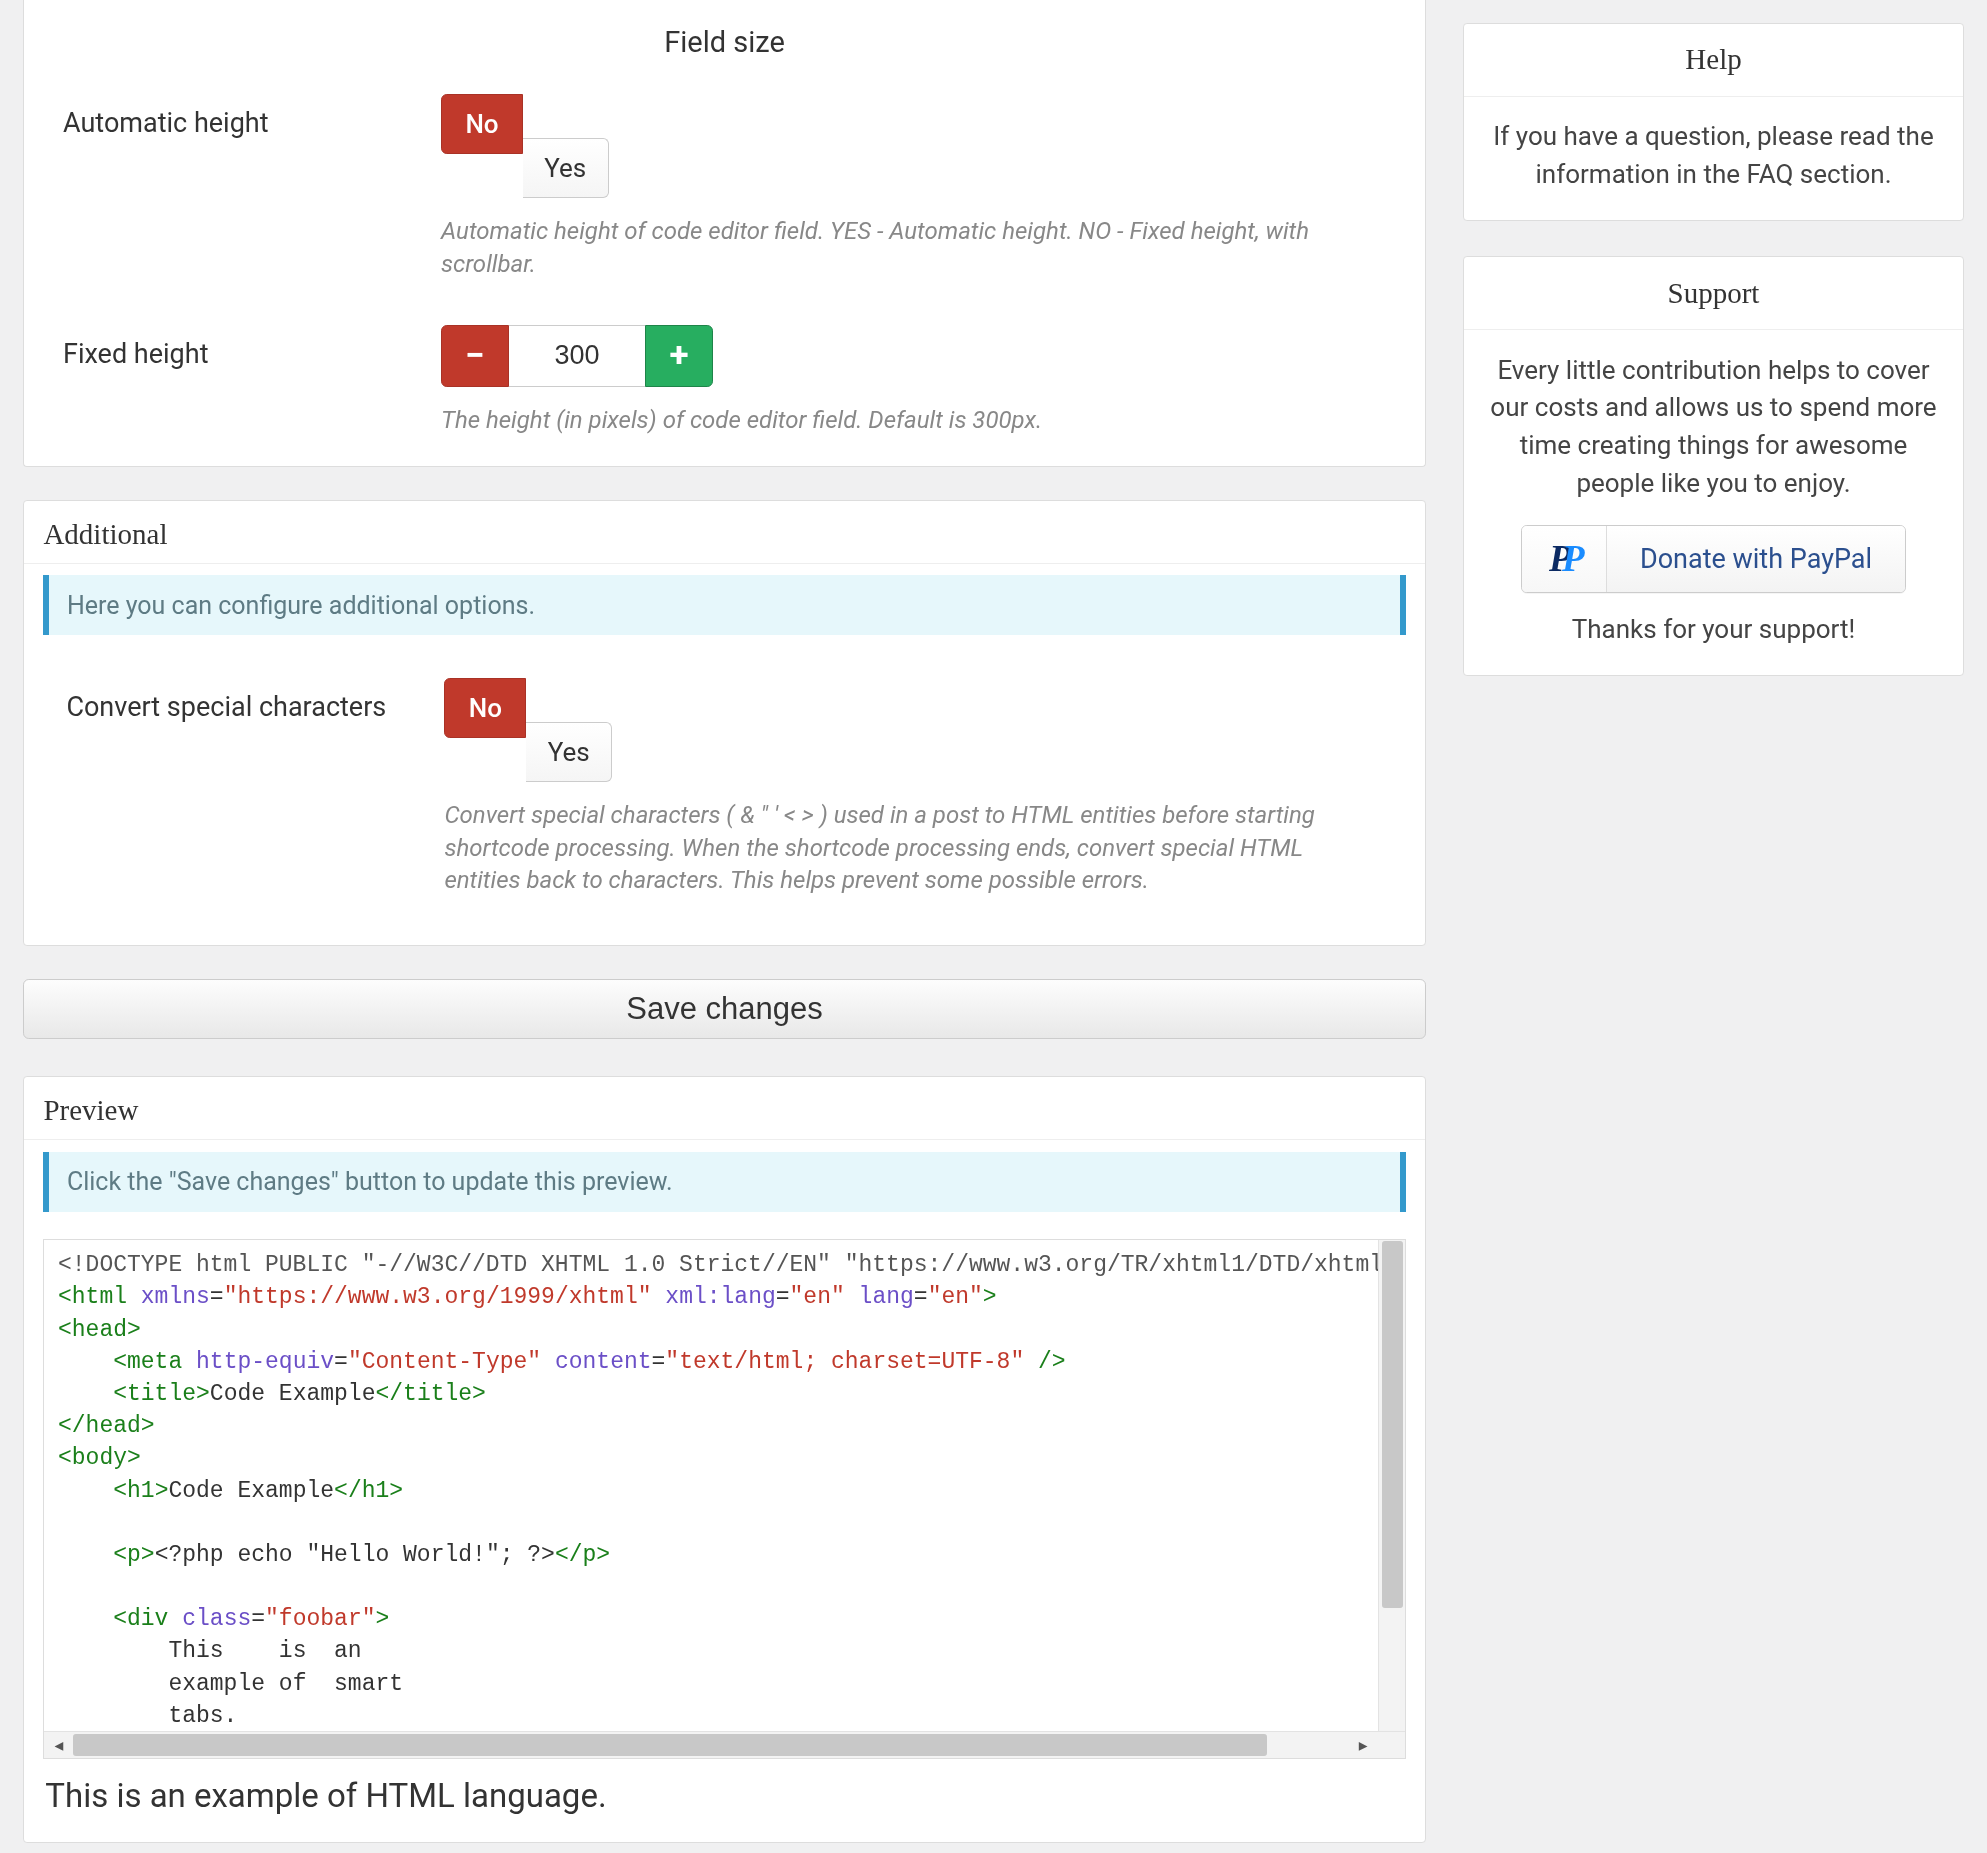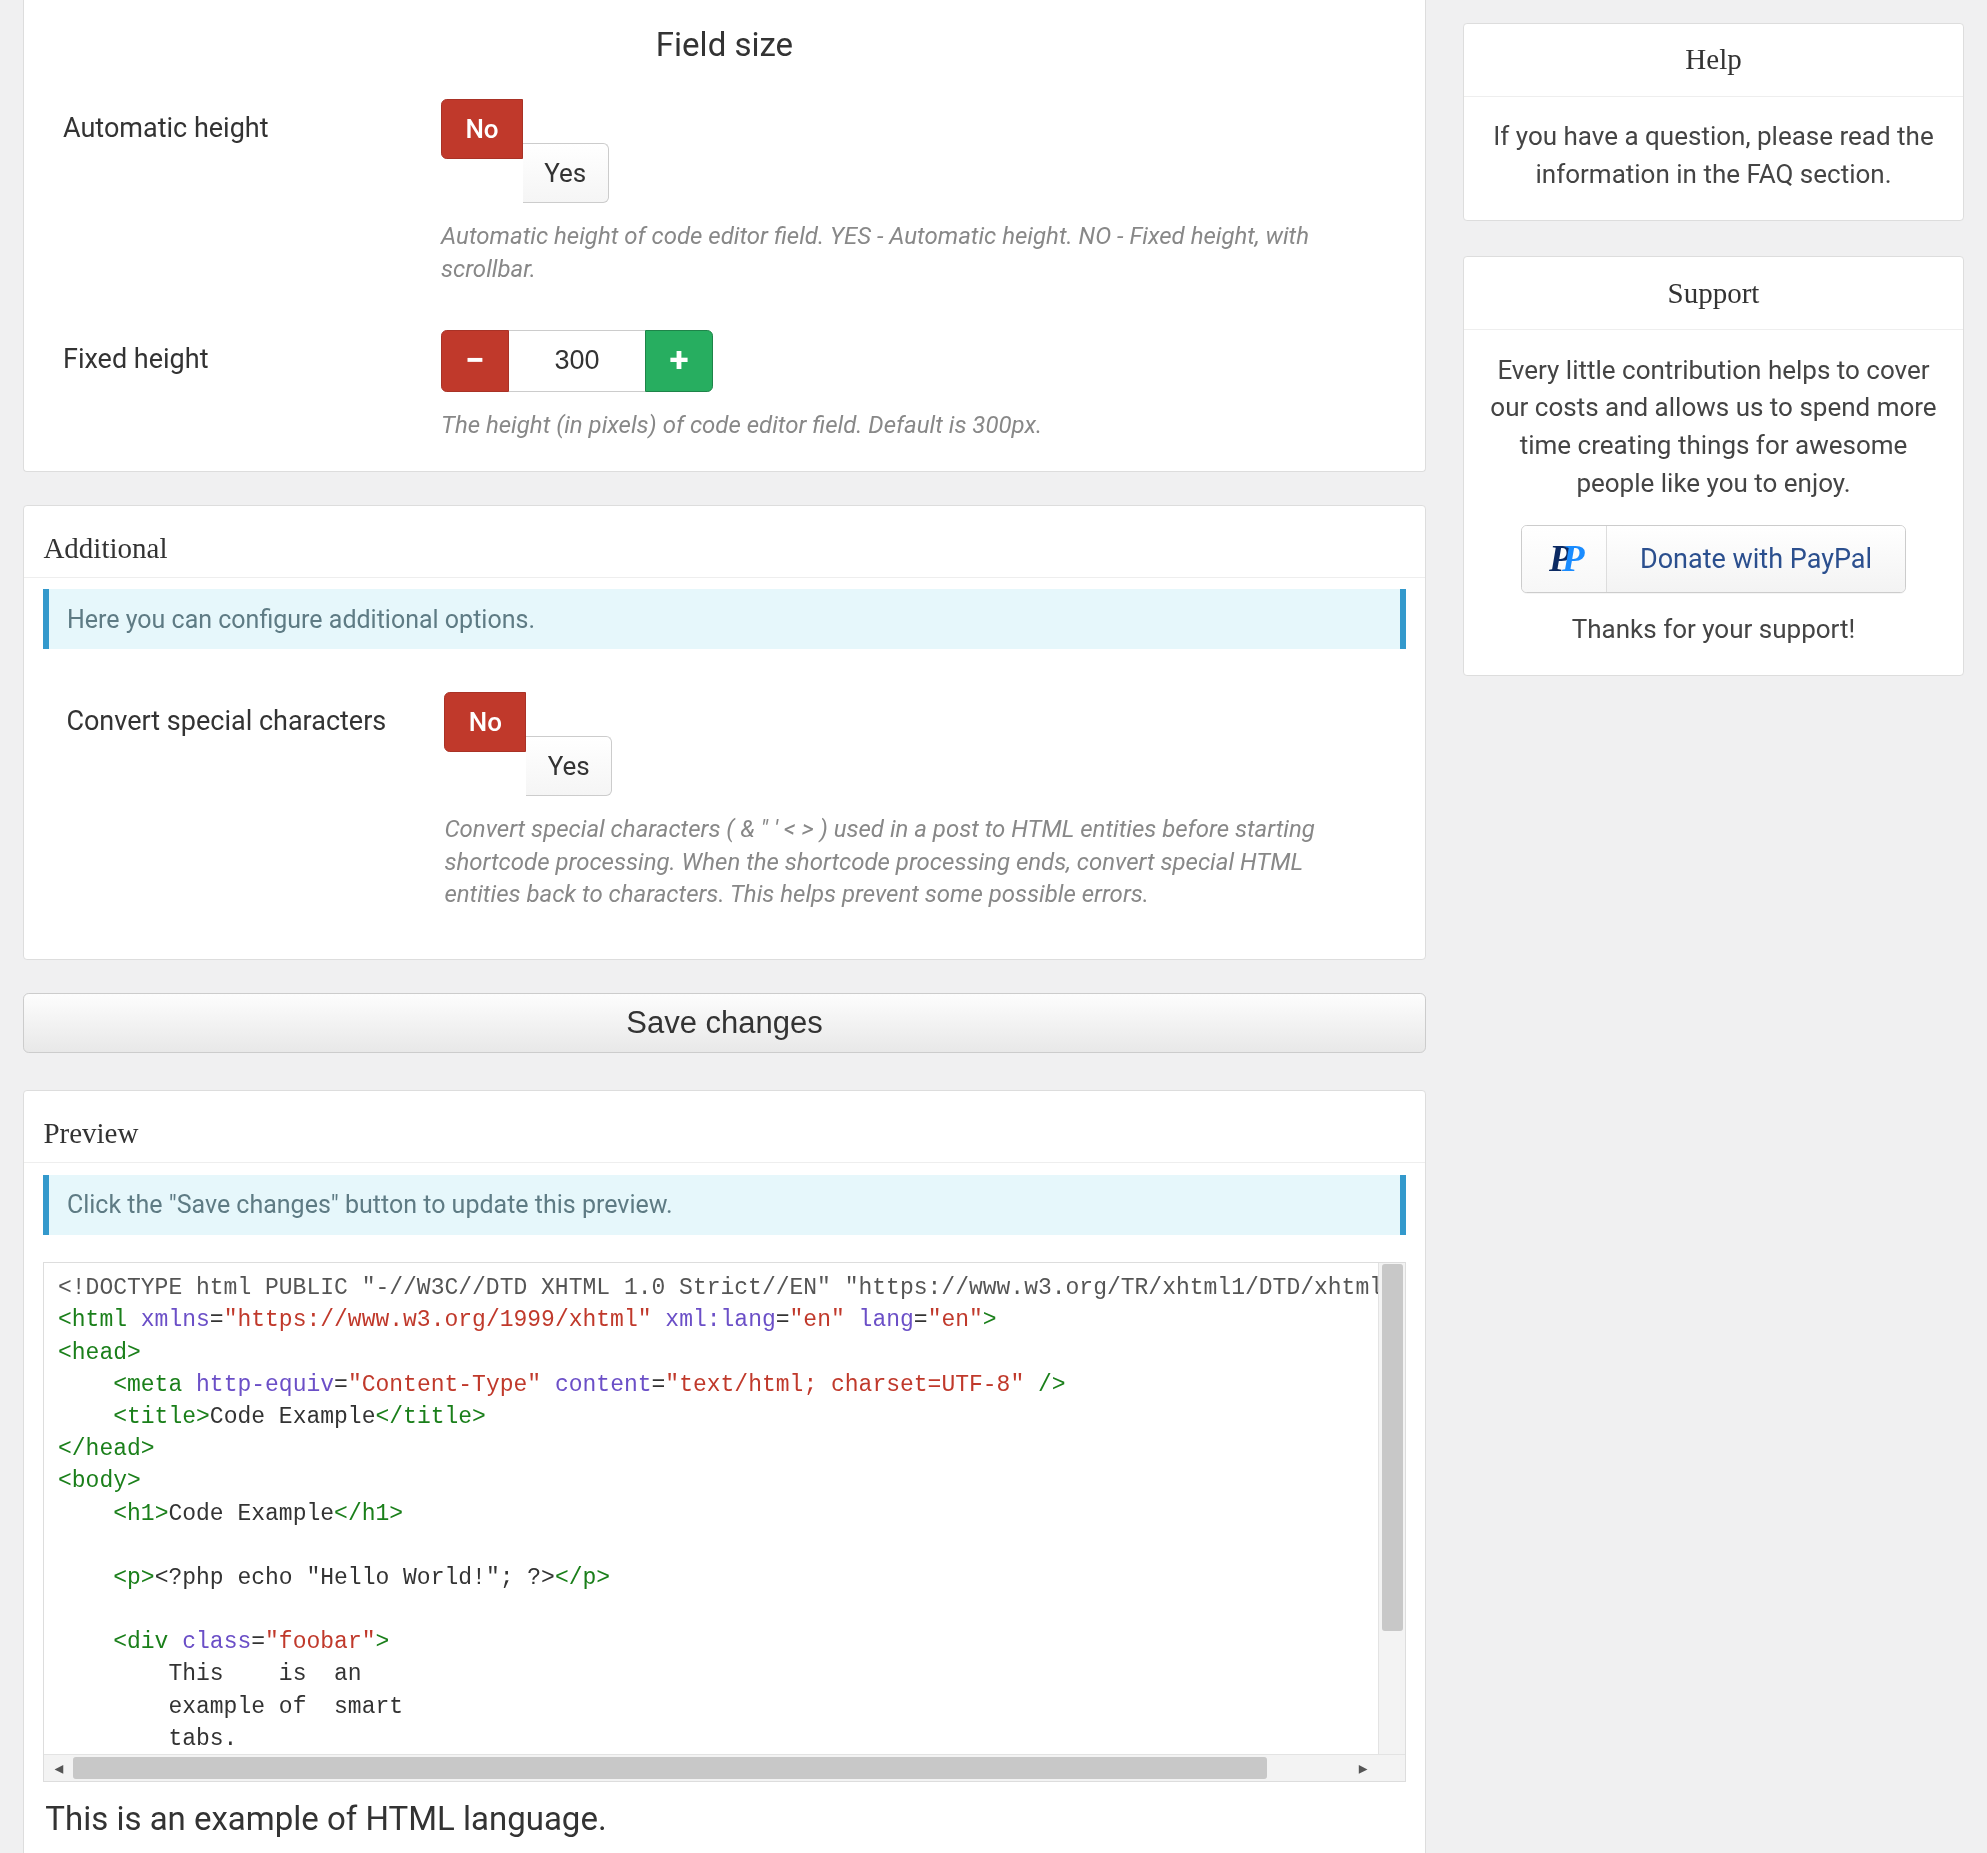--- a/index.html
+++ b/index.html
@@ -27,27 +27,26 @@
     border: 1px solid #ddd;
     border-radius: 3.9px;
     margin-bottom: 33px;
   }
   .panel-title {
     font-family: Georgia, "Times New Roman", serif;
     font-size: 29px;
     color: #333;
     padding: 17.5px 19.4px 11.6px 19.4px;
     border-bottom: 1px solid #eee;
-    margin-top: 9px;
   }
   .panel-body { padding: 11.6px 19.4px 19.4px 19.4px; }
 
   .section-heading {
     text-align: center;
-    font-size: 33px;
+    font-size: 29px;
     color: #333;
     padding: 25px 0 19.4px 0;
   }
 
   .note {
     background: #e6f7fb;
     border-left: 6.8px solid #39c;
     border-right: 6.8px solid #39c;
     color: #5e7b84;
     padding: 15.5px 17.5px;

